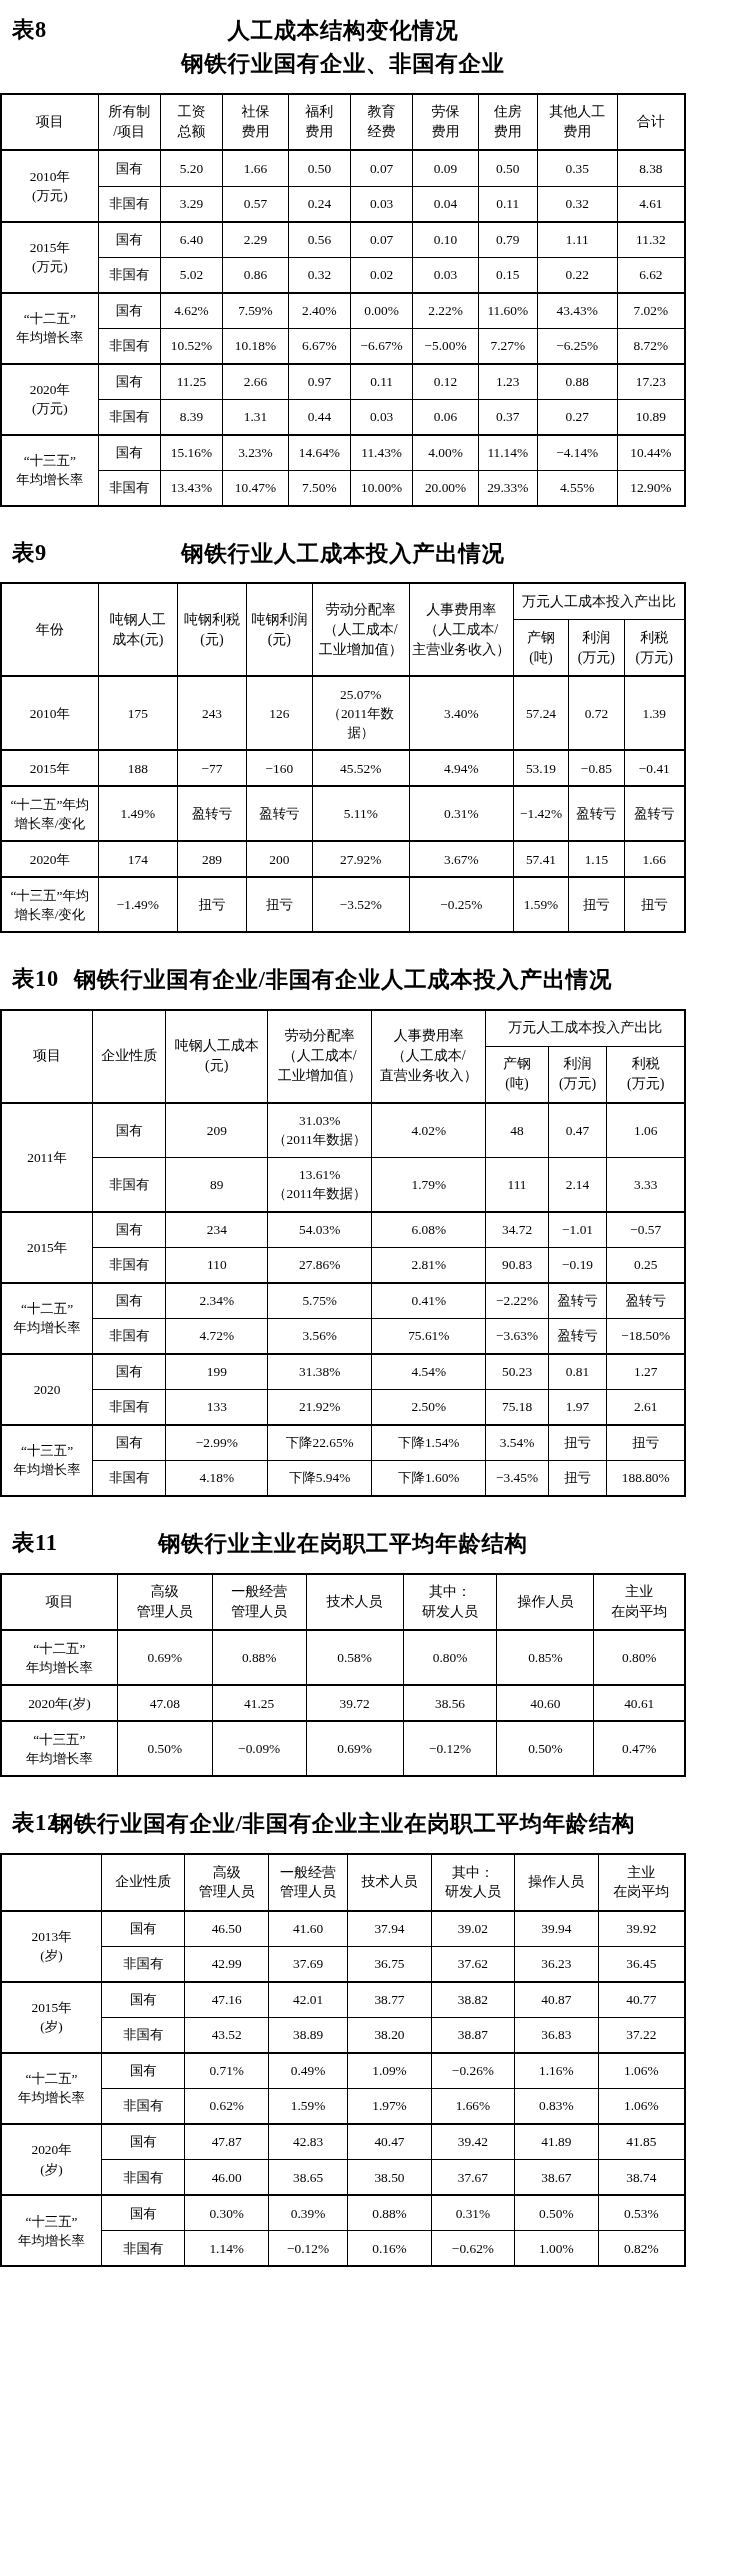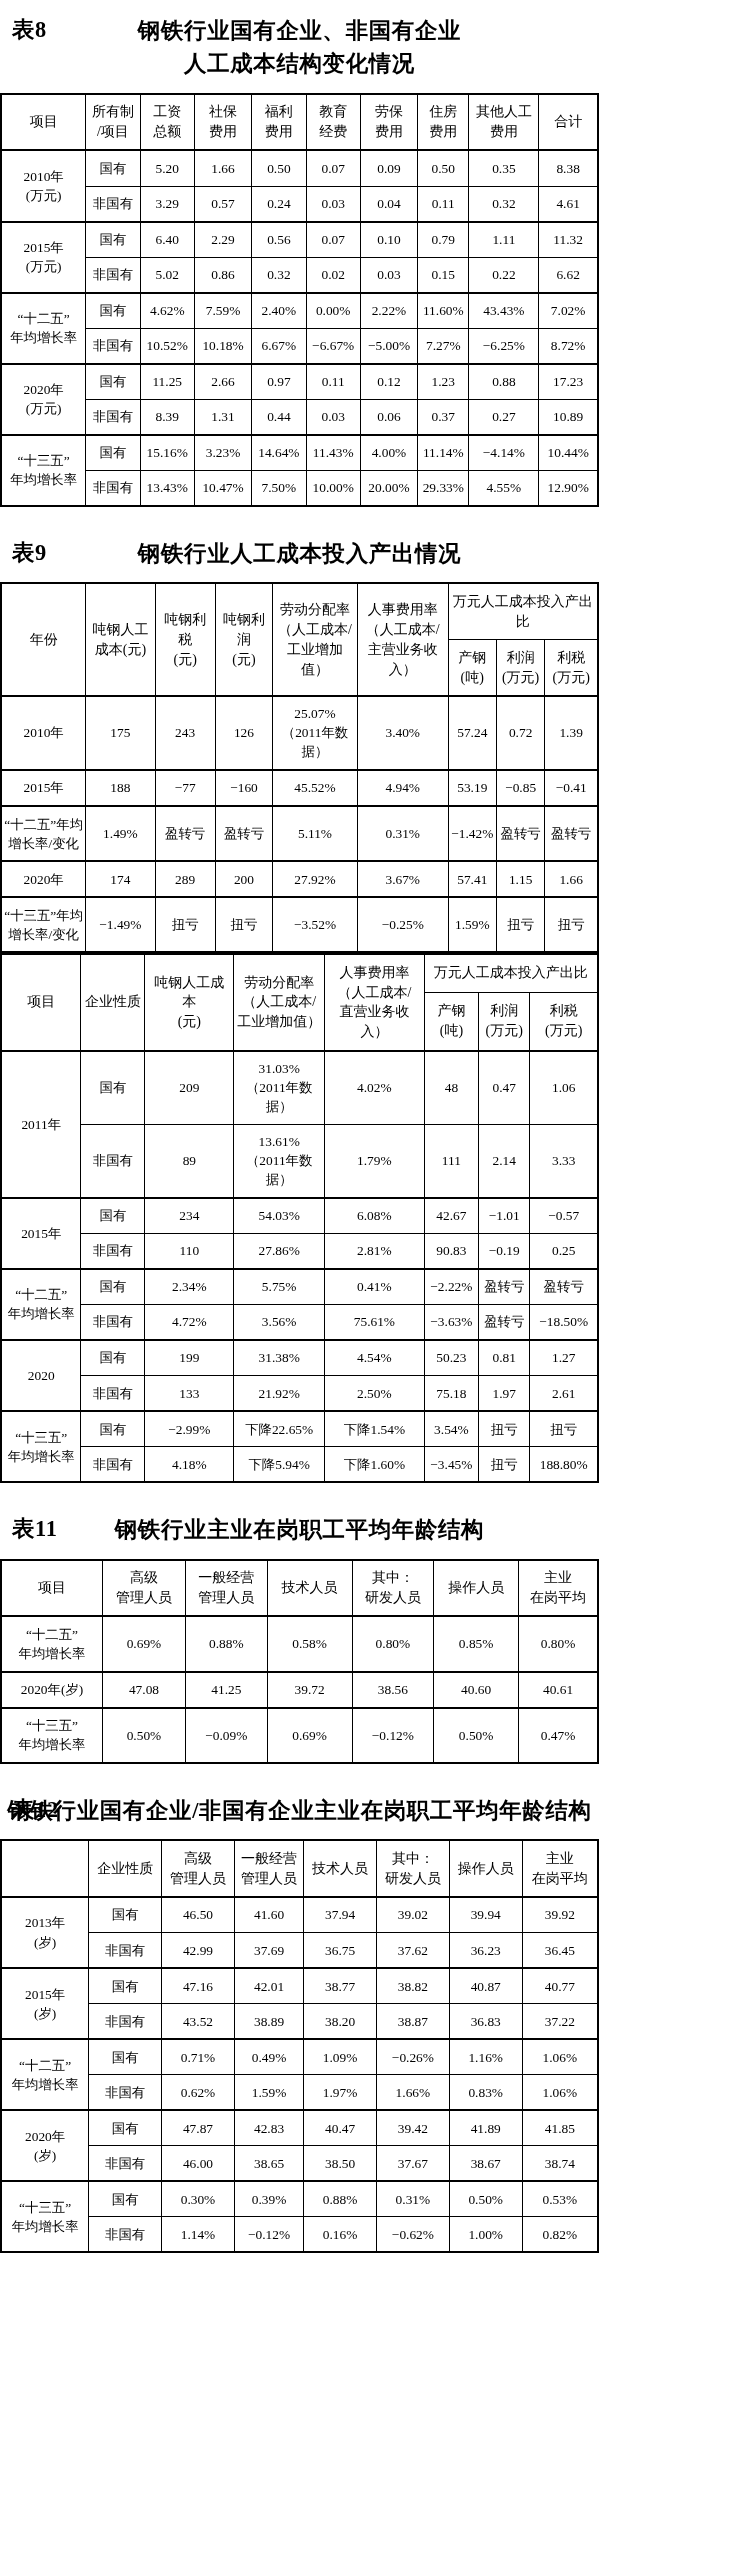--- a/index.html
+++ b/index.html
@@ -1,21 +1,21 @@
 <!DOCTYPE html>
 <html style="font-size:12px"><head>
 <meta charset="utf-8">
 <style>
   html,body{margin:0;padding:0;background:#ffffff;}
   body{
     width:737px;
     font-family:"Liberation Serif","DejaVu Serif",serif;
     color:#000;
   }
-  .sheet{width:599px;padding:3px 0 19.4px;background:#fff;}
+  .sheet{width:686px;padding:3px 0 19.4px;background:#fff;}
   .tsec{margin:0;}
   .title{position:relative;text-align:center;font-weight:bold;margin:30px 0 12px;}
   .tsec:first-child .title{margin-top:10.5px;}
   .tlabel{position:absolute;left:12px;top:0;font-size:22.4px;letter-spacing:0.7px;}
   .tlines{font-size:22.4px;line-height:1.5;letter-spacing:0.7px;}
   table{
     width:100%;
     border-collapse:collapse;
     table-layout:fixed;
     border:2.2px solid #000;
@@ -35,22 +35,22 @@
 </style>
 </head>
 <body>
 
 <div class="sheet">
 
   <section class="tsec">
     <div class="title">
       <span class="tlabel">表8</span>
       <div class="tlines">
+        <div>人工成本结构变化情况</div>
         <div>钢铁行业国有企业、非国有企业</div>
-        <div>人工成本结构变化情况</div>
       </div>
     </div>
     <table>
       <colgroup>
         <col style="width:14.2%">
           <col style="width:9.1%">
           <col style="width:9.1%">
           <col style="width:9.6%">
           <col style="width:9.1%">
         <col style="width:9.1%">
@@ -304,20 +304,26 @@
             <td>−0.25%</td>
             <td>1.59%</td>
             <td>扭亏</td>
             <td>扭亏</td>
           </tr>
         </tbody>
     </table>
   </section>
 
   <section class="tsec">
+    <div class="title">
+      <span class="tlabel">表10</span>
+      <div class="tlines">
+        <div>钢铁行业国有企业/非国有企业人工成本投入产出情况</div>
+      </div>
+    </div>
     <table>
       <colgroup>
         <col style="width:13.4%">
           <col style="width:10.7%">
           <col style="width:14.9%">
           <col style="width:15.2%">
         <col style="width:16.7%">
           <col style="width:9.1%">
           <col style="width:8.6%">
           <col style="width:11.4%">
@@ -364,21 +370,21 @@
             <td>111</td>
             <td>2.14</td>
             <td>3.33</td>
           </tr>
           <tr class="g">
             <td rowspan="2">2015年</td>
             <td>国有</td>
             <td>234</td>
             <td>54.03%</td>
             <td>6.08%</td>
-            <td>42.67</td>
+            <td>34.72</td>
             <td>−1.01</td>
             <td>−0.57</td>
           </tr>
           <tr>
             <td>非国有</td>
             <td>110</td>
             <td>27.86%</td>
             <td>2.81%</td>
             <td>90.83</td>
             <td>−0.19</td>

